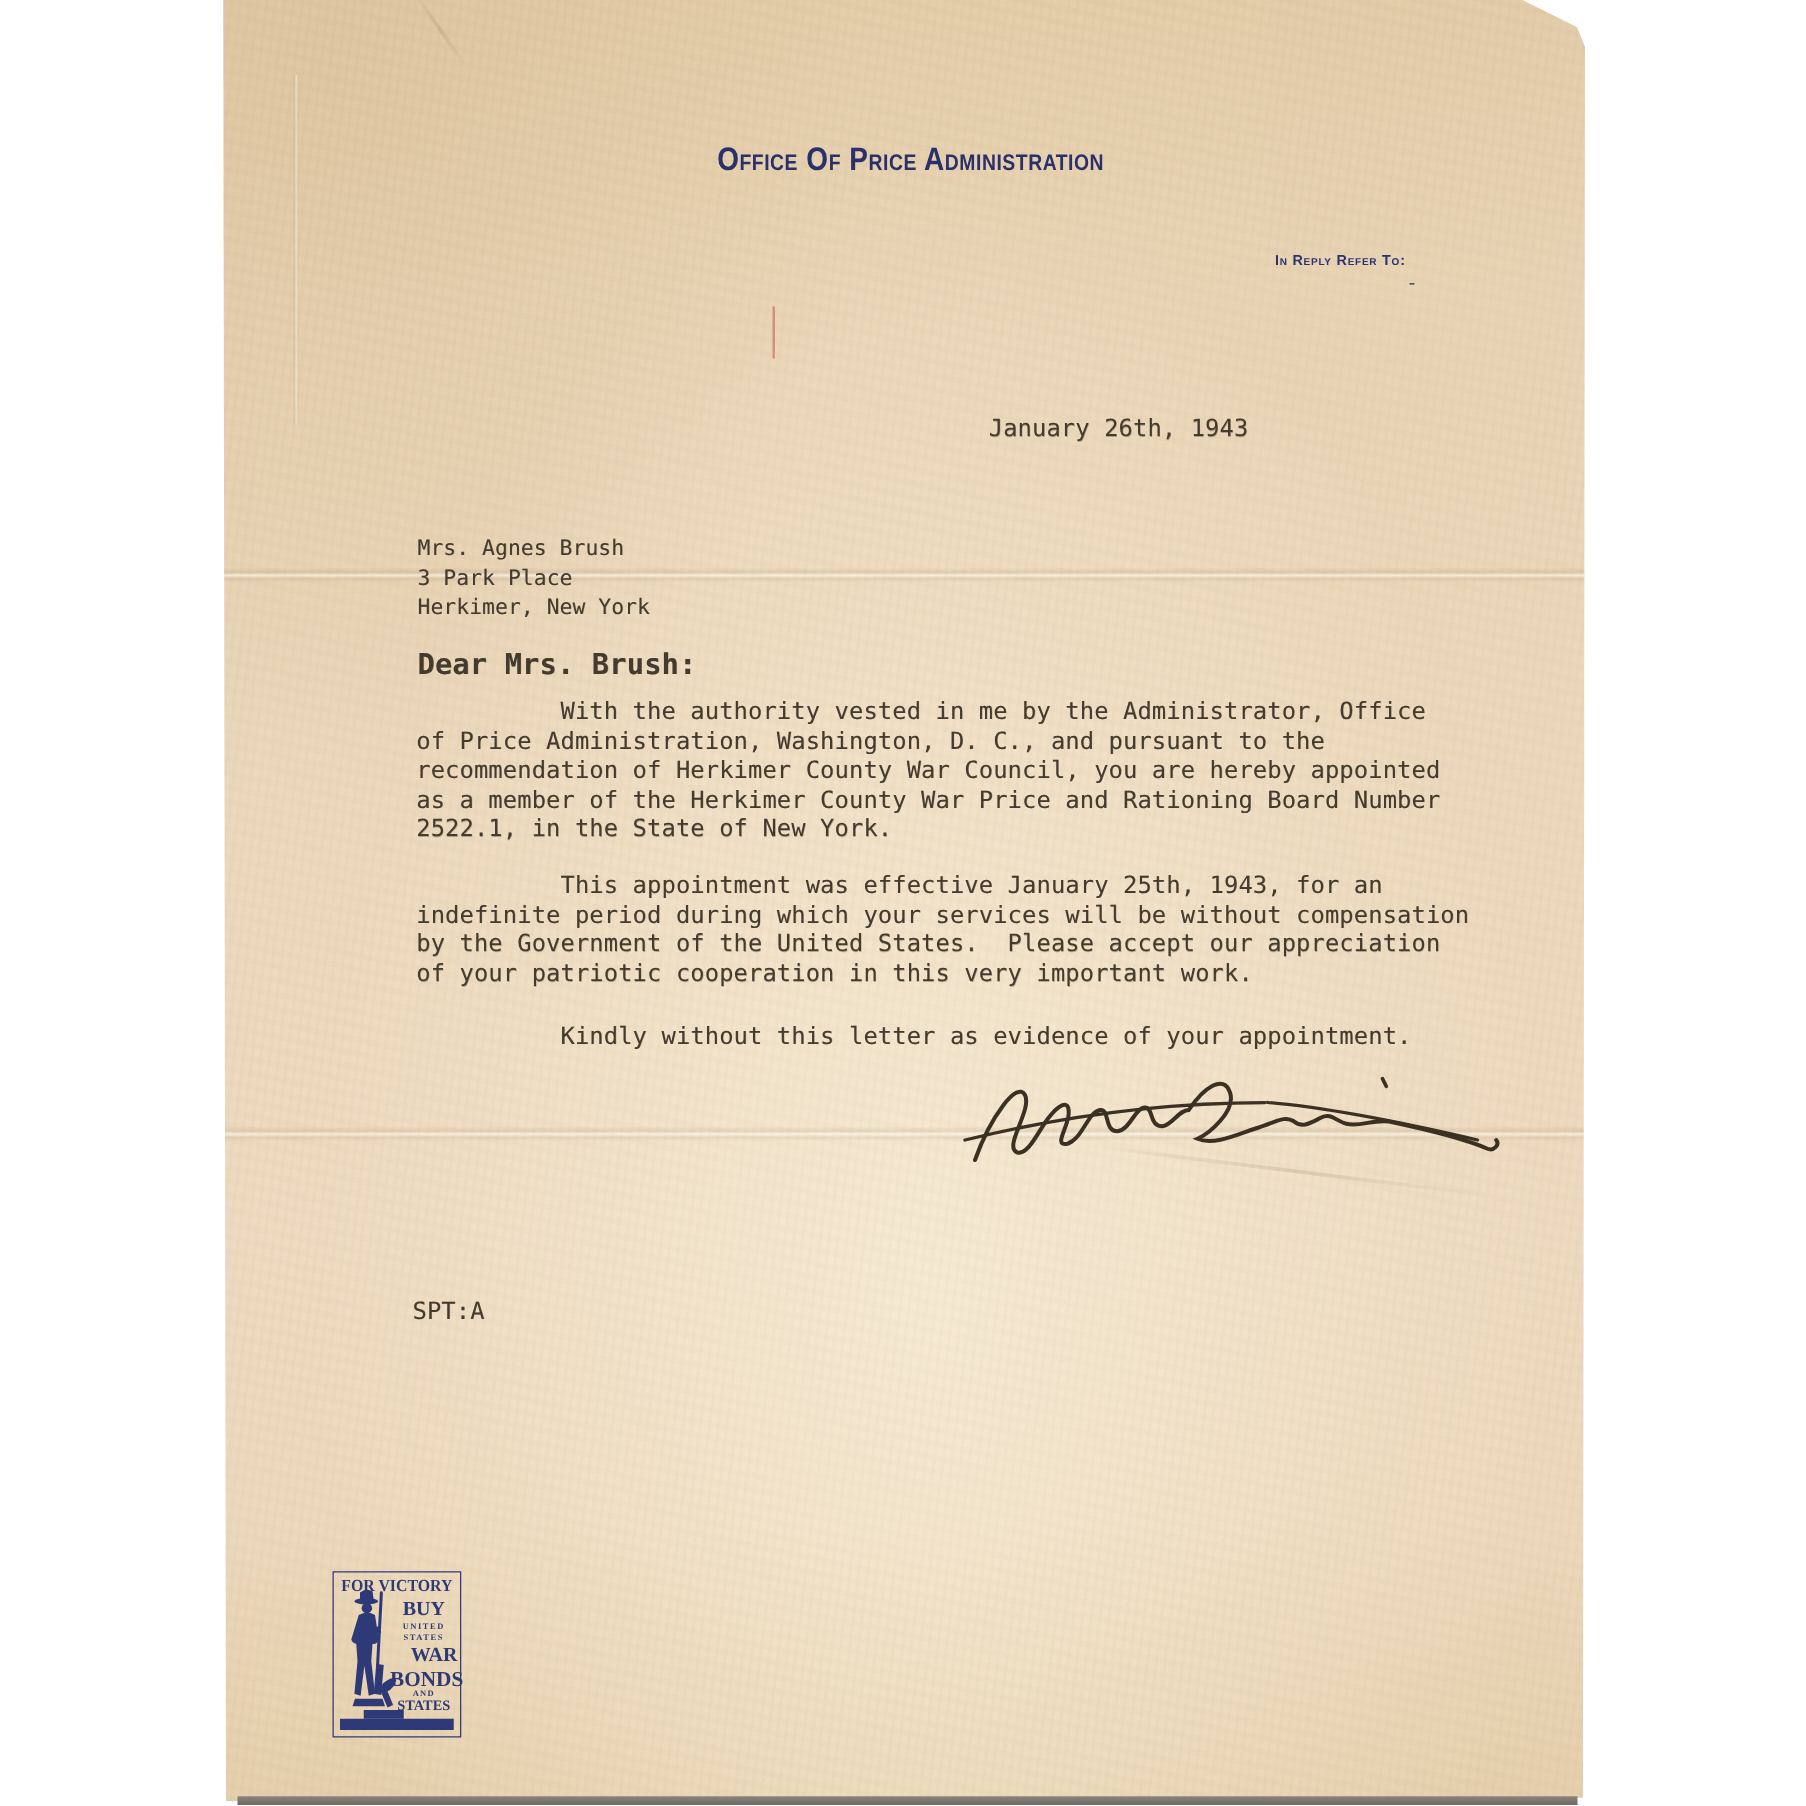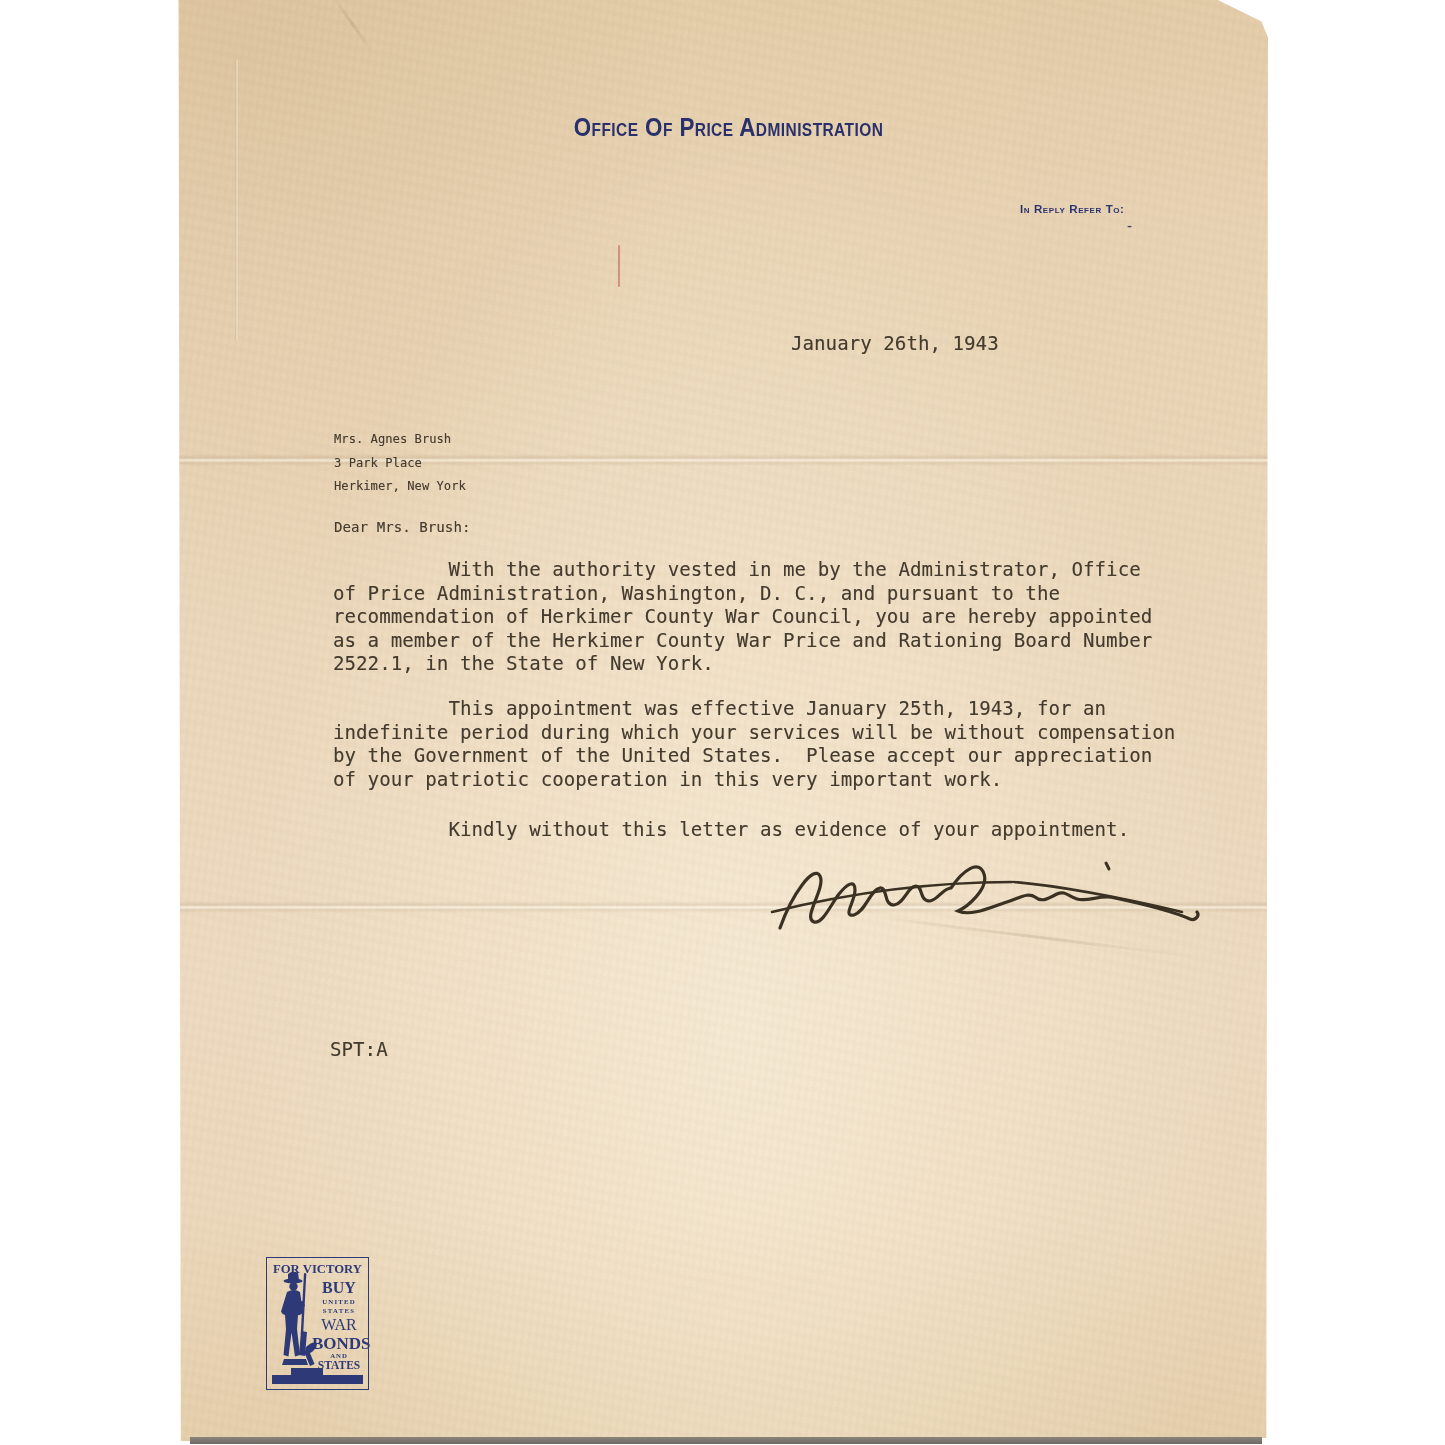--- a/index.html
+++ b/index.html
@@ -45,22 +45,22 @@
     font-size:18px;line-height:29px;letter-spacing:0.2px;color:#333a6b;
     text-shadow:0.3px 0.3px 0.4px rgba(45,52,100,0.35);
   }
   .in-reply{
     position:absolute;left:843px;top:203px;
     font-family:"Liberation Sans", sans-serif;font-weight:700;font-size:11.5px;
     font-variant:small-caps;letter-spacing:0.6px;color:#2b3370;
   }
   .in-reply-dash{position:absolute;left:948px;top:217px;font-size:15px;color:#3a416f;}
   .date-line{position:absolute;left:614px;top:332px;font-size:19px;letter-spacing:0.1px;}
-  .recipient{position:absolute;left:157px;top:428px;font-size:12px;line-height:23.5px;letter-spacing:0.1px;}
-  .salutation{position:absolute;left:157px;top:519px;font-size:14px;letter-spacing:0.1px;}
+  .recipient{position:absolute;left:157px;top:428px;font-size:17px;line-height:23.5px;letter-spacing:0.1px;}
+  .salutation{position:absolute;left:157px;top:519px;font-size:23px;letter-spacing:0.1px;font-weight:bold;}
   .para{position:absolute;left:156px;font-size:19px;line-height:23.6px;letter-spacing:0.1px;}
   .p1{top:558px;}
   .p2{top:697px;}
   .p3{top:818px;}
   .sig-svg{position:absolute;left:585px;top:846px;width:450px;height:100px;}
   .sig-block{position:absolute;left:620px;top:921px;font-size:19px;line-height:25.5px;letter-spacing:0.1px;}
   .reference{position:absolute;left:153px;top:1038px;font-size:19px;letter-spacing:0.1px;}
   
   .stamp{
     position:absolute;left:72px;top:1257px;width:103px;height:133px;
@@ -68,21 +68,21 @@
     font-family:"Liberation Serif", serif;
     margin-left:17px;
   }
   .stamp-top{
     position:absolute;left:0;right:0;top:3px;text-align:center;
     font-weight:700;font-size:13.5px;letter-spacing:0px;transform:scaleX(0.94);
   }
   .stamp-col{position:absolute;right:2px;top:22px;width:54px;text-align:center;line-height:1;}
   .st-buy{font-weight:700;font-size:16px;margin-bottom:3px;}
   .st-small{font-weight:700;font-size:6.8px;letter-spacing:1.2px;margin-bottom:2px;}
-  .st-war{font-weight:400;font-size:16px;margin:1px 0 2px 0;}
+  .st-war{font-weight:700;font-size:16px;margin:1px 0 2px 0;text-align:right;}
   .st-bonds{font-weight:700;font-size:17px;margin-bottom:1px;}
   .st-and{font-weight:700;font-size:6.8px;letter-spacing:1px;margin-bottom:1px;}
   .st-stamps{font-weight:700;font-size:11.5px;}
   .stamp-figure{position:absolute;left:3px;top:13px;}
   .stamp-base{position:absolute;left:5px;right:5px;bottom:5px;height:9px;background:#2e3a78;}
   .stamp-step{position:absolute;left:24px;bottom:14px;width:32px;height:7px;background:#2e3a78;}
   .shadow-strip{position:absolute;left:190px;top:1437px;width:1072px;height:7px;
     background:linear-gradient(180deg,#8a847c,#6e6962);filter:blur(0.6px);}
 </style>
 </head>

